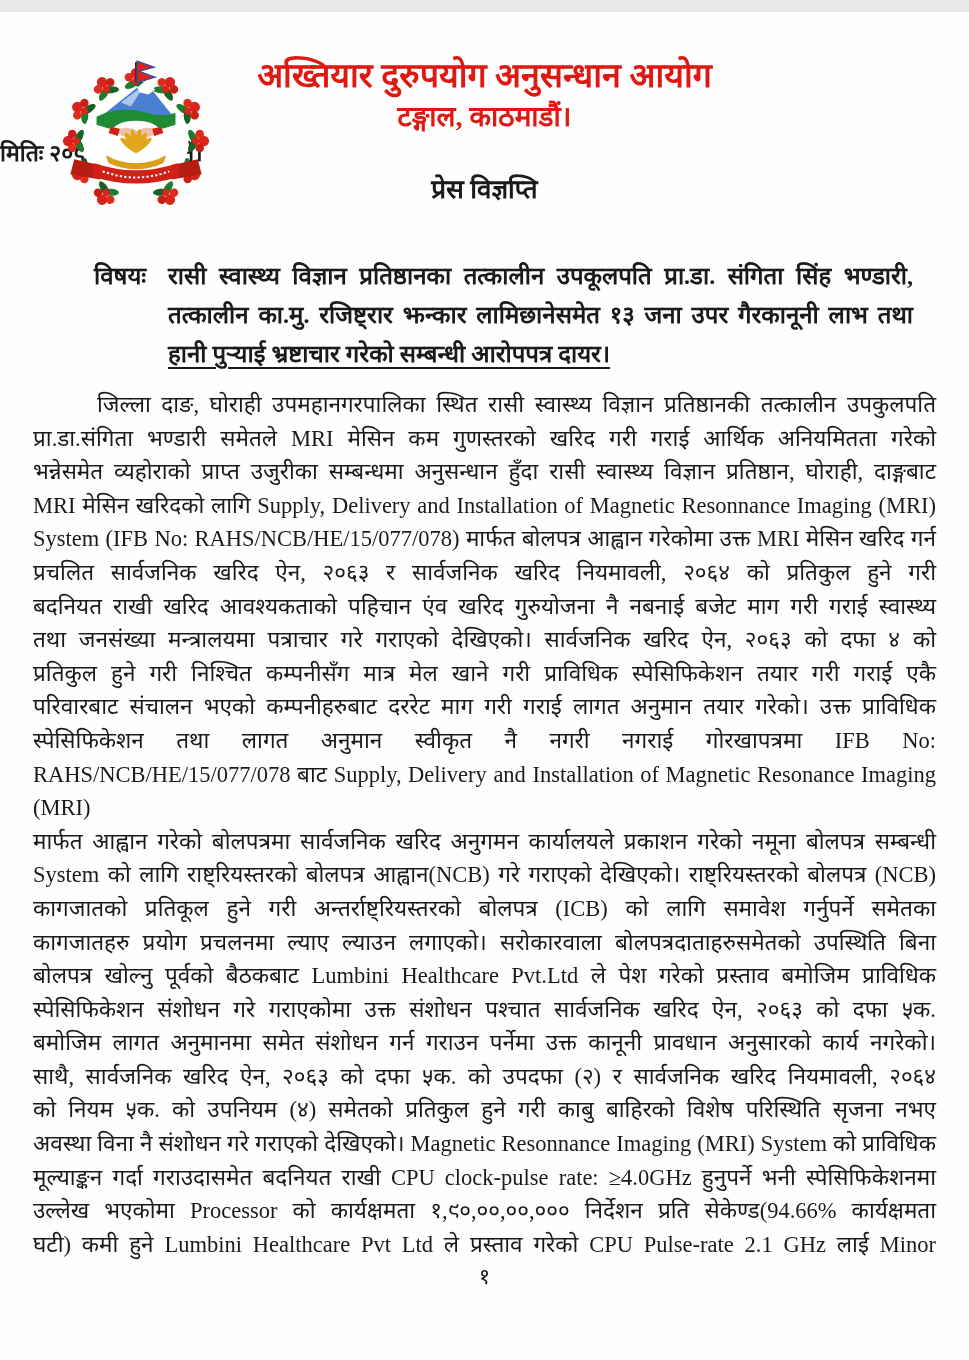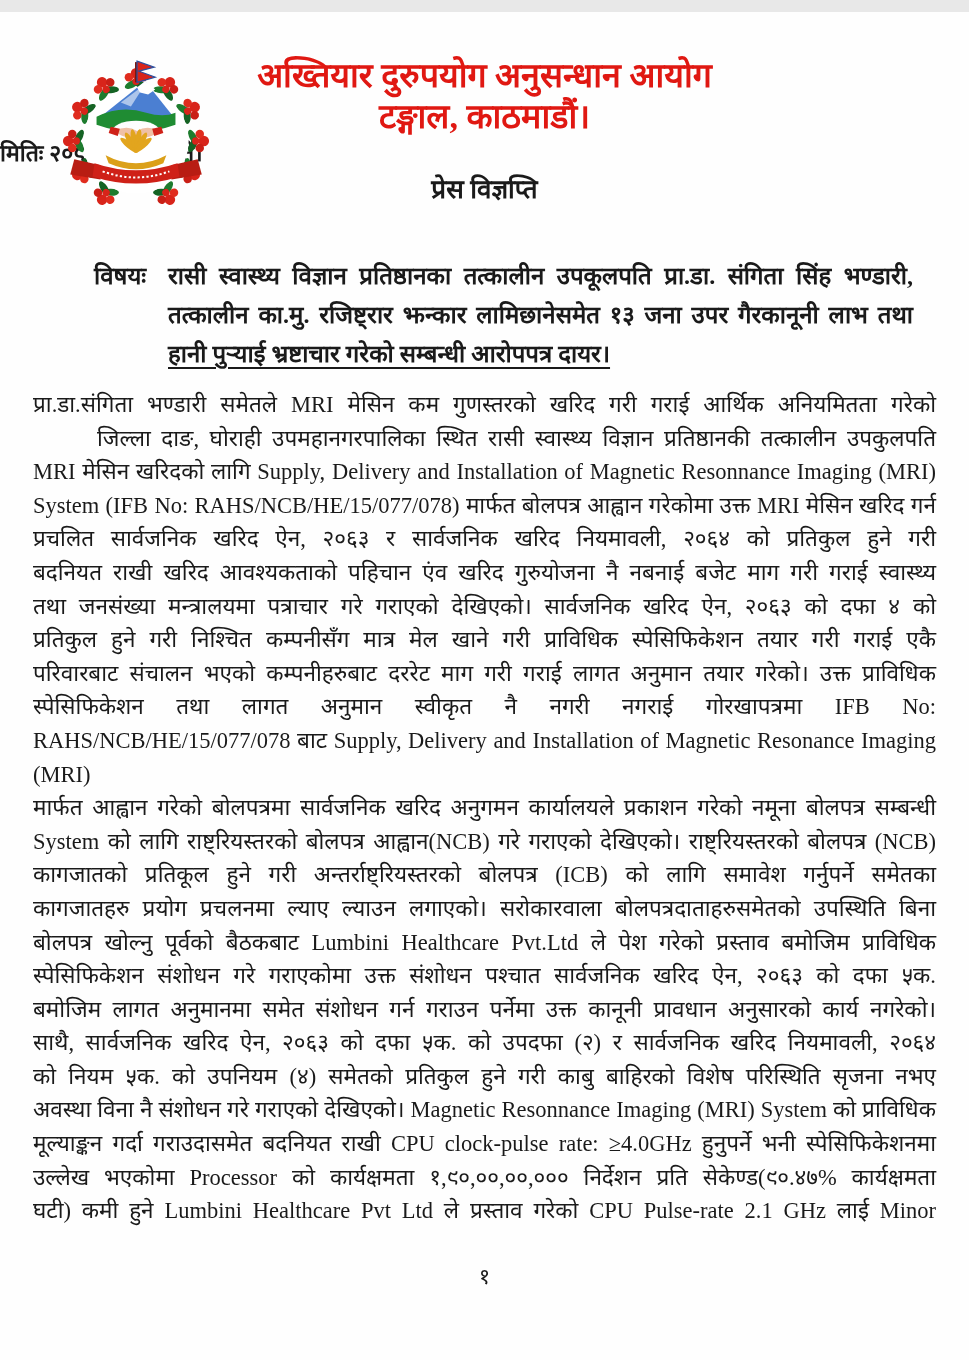--- a/index.html
+++ b/index.html
@@ -26,21 +26,21 @@
     text-align: center;
     color: var(--accent-red, #e01812);
     font-weight: 700;
     font-size: 34px;
     line-height: 40px;
   }
   .org-address {
     text-align: center;
     color: var(--accent-red, #e01812);
     font-weight: 700;
-    font-size: 34px;
+    font-size: 28px;
     line-height: 30px;
     margin-top: 6px;
   }
   .date-line {
     text-align: left;
     font-weight: 700;
     font-size: 23px;
     line-height: 27px;
     padding-right: 58px;
     margin-top: 8px;
@@ -159,41 +159,42 @@
   <div class="subject">
     <div class="subject-label">विषयः</div>
     <div class="subject-lines">
         <div class="tline"><span>रासी स्वास्थ्य विज्ञान प्रतिष्ठानका तत्कालीन उपकूलपति प्रा.डा. संगिता सिंह भण्डारी,</span></div>
         <div class="tline"><span>तत्कालीन का.मु. रजिष्ट्रार झन्कार लामिछानेसमेत १३ जना उपर गैरकानूनी लाभ तथा</span></div>
         <div class="tline noj"><span class="u">हानी पुऱ्याई भ्रष्टाचार गरेको सम्बन्धी आरोपपत्र दायर।</span></div>
       </div>
   </div>
 
   <div class="body-text">
+      <div class="tline indent"><span>जिल्ला दाङ, घोराही उपमहानगरपालिका स्थित रासी स्वास्थ्य विज्ञान प्रतिष्ठानकी तत्कालीन उपकुलपति</span></div>
       <div class="tline"><span>प्रा.डा.संगिता भण्डारी समेतले MRI मेसिन कम गुणस्तरको खरिद गरी गराई आर्थिक अनियमितता गरेको</span></div>
-      <div class="tline indent"><span>जिल्ला दाङ, घोराही उपमहानगरपालिका स्थित रासी स्वास्थ्य विज्ञान प्रतिष्ठानकी तत्कालीन उपकुलपति</span></div>
+      <div class="tline"><span>भन्नेसमेत व्यहोराको प्राप्त उजुरीका सम्बन्धमा अनुसन्धान हुँदा रासी स्वास्थ्य विज्ञान प्रतिष्ठान, घोराही, दाङ्गबाट</span></div>
       <div class="tline"><span>MRI मेसिन खरिदको लागि Supply, Delivery and Installation of Magnetic Resonnance Imaging (MRI)</span></div>
       <div class="tline"><span>System (IFB No: RAHS/NCB/HE/15/077/078) मार्फत बोलपत्र आह्वान गरेकोमा उक्त MRI मेसिन खरिद गर्न</span></div>
       <div class="tline"><span>प्रचलित सार्वजनिक खरिद ऐन, २०६३ र सार्वजनिक खरिद नियमावली, २०६४ को प्रतिकुल हुने गरी</span></div>
       <div class="tline"><span>बदनियत राखी </span><span class="b">खरिद आवश्यकताको पहिचान एंव खरिद गुरुयोजना नै नबनाई</span><span> बजेट माग गरी गराई स्वास्थ्य</span></div>
       <div class="tline"><span>तथा जनसंख्या मन्त्रालयमा पत्राचार गरे गराएको देखिएको। सार्वजनिक खरिद ऐन, २०६३ को दफा ४ को</span></div>
       <div class="tline"><span>प्रतिकुल हुने गरी निश्चित कम्पनीसँग मात्र मेल खाने गरी प्राविधिक स्पेसिफिकेशन तयार गरी गराई एकै</span></div>
       <div class="tline"><span>परिवारबाट संचालन भएको कम्पनीहरुबाट दररेट माग गरी गराई लागत अनुमान तयार गरेको। उक्त प्राविधिक</span></div>
       <div class="tline"><span>स्पेसिफिकेशन तथा लागत अनुमान स्वीकृत नै नगरी नगराई गोरखापत्रमा IFB No:</span></div>
       <div class="tline"><span>RAHS/NCB/HE/15/077/078 बाट Supply, Delivery and Installation of Magnetic Resonance Imaging (MRI)</span></div>
       <div class="tline"><span>मार्फत आह्वान गरेको बोलपत्रमा सार्वजनिक खरिद अनुगमन कार्यालयले प्रकाशन गरेको नमूना बोलपत्र सम्बन्धी</span></div>
       <div class="tline"><span>System को लागि राष्ट्रियस्तरको बोलपत्र आह्वान(NCB) गरे गराएको देखिएको। राष्ट्रियस्तरको बोलपत्र (NCB)</span></div>
       <div class="tline"><span>कागजातको प्रतिकूल हुने गरी अन्तर्राष्ट्रियस्तरको बोलपत्र (ICB) को लागि समावेश गर्नुपर्ने समेतका</span></div>
       <div class="tline"><span>कागजातहरु प्रयोग प्रचलनमा ल्याए ल्याउन लगाएको। सरोकारवाला बोलपत्रदाताहरुसमेतको उपस्थिति बिना</span></div>
       <div class="tline"><span>बोलपत्र खोल्नु पूर्वको बैठकबाट Lumbini Healthcare Pvt.Ltd ले पेश गरेको प्रस्ताव बमोजिम प्राविधिक</span></div>
       <div class="tline"><span>स्पेसिफिकेशन संशोधन गरे गराएकोमा उक्त संशोधन पश्चात सार्वजनिक खरिद ऐन, २०६३ को दफा ५क.</span></div>
       <div class="tline"><span>बमोजिम लागत अनुमानमा समेत संशोधन गर्न गराउन पर्नेमा उक्त कानूनी प्रावधान अनुसारको कार्य नगरेको।</span></div>
       <div class="tline"><span>साथै, </span><span class="b">सार्वजनिक खरिद ऐन, २०६३ को दफा ५क. को उपदफा (२) र सार्वजनिक खरिद नियमावली, २०६४</span></div>
       <div class="tline"><span class="b">को नियम ५क. को उपनियम (४)</span><span> समेतको प्रतिकुल हुने गरी काबु बाहिरको विशेष परिस्थिति सृजना नभए</span></div>
       <div class="tline"><span>अवस्था विना नै संशोधन गरे गराएको देखिएको। Magnetic Resonnance Imaging (MRI) System को प्राविधिक</span></div>
       <div class="tline"><span>मूल्याङ्कन गर्दा गराउदासमेत बदनियत राखी </span><span class="b">CPU clock-pulse rate: ≥4.0GHz</span><span> हुनुपर्ने भनी स्पेसिफिकेशनमा</span></div>
-      <div class="tline"><span>उल्लेख भएकोमा Processor को कार्यक्षमता १,९०,००,००,००० निर्देशन प्रति सेकेण्ड(</span><span class="b">९०.४७% कार्यक्षमता</span></div>
+      <div class="tline"><span>उल्लेख भएकोमा Processor को कार्यक्षमता १,९०,००,००,००० निर्देशन प्रति सेकेण्ड(</span><span class="b">94.66% कार्यक्षमता</span></div>
       <div class="tline"><span class="b">घटी)</span><span> कमी हुने Lumbini Healthcare Pvt Ltd  ले प्रस्ताव गरेको CPU Pulse-rate 2.1 GHz लाई Minor</span></div>
     </div>
 
   <div class="page-number">१</div>
 
 </div>
 
 </body></html>

